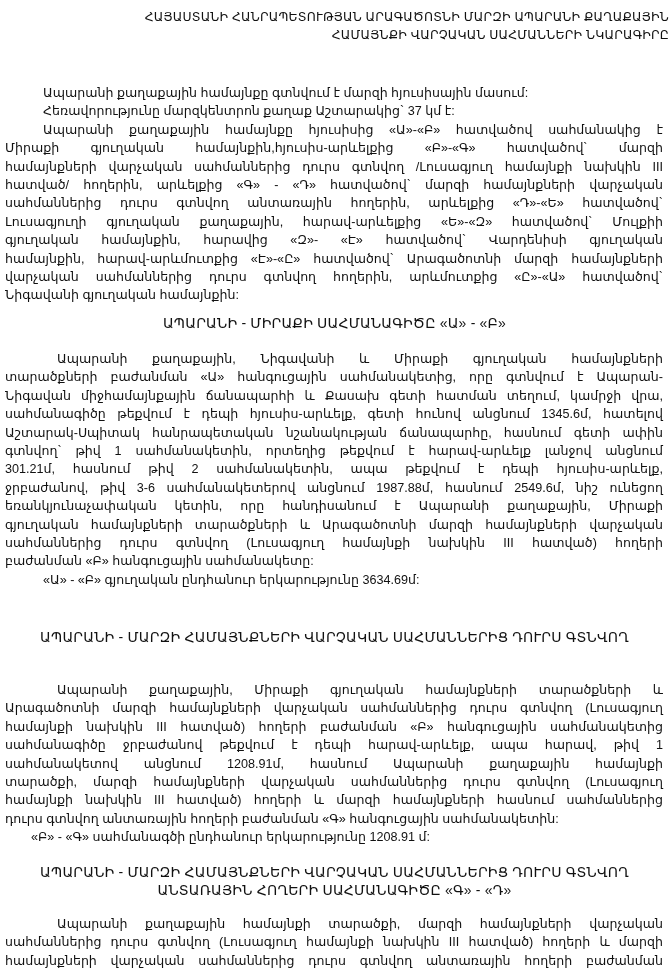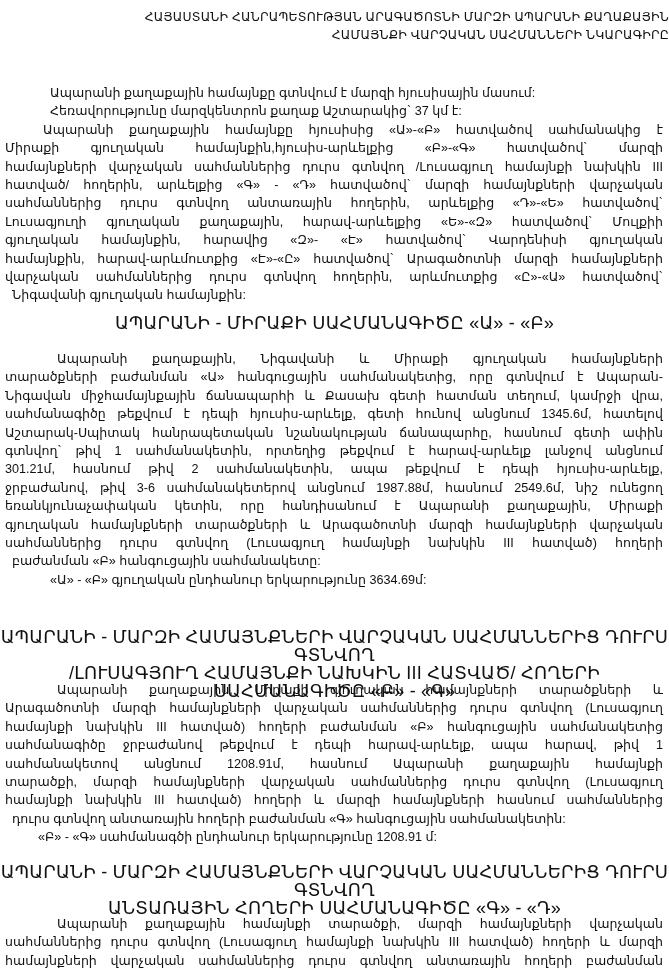--- a/index.html
+++ b/index.html
@@ -14,26 +14,26 @@
   .title {
     position: absolute; left: 0; width: 669px;
     text-align: center; font-size: 12.4px; line-height: 18px;
     letter-spacing: 0.2px;
   }
   .para {
     position: absolute; left: 5px; width: 658px;
     text-align: justify;
   }
   .para .line { display: block; white-space: nowrap; text-align-last: justify; }
-  .para .line.last { text-align-last: left; margin-left: 7px; }
+  .para .line.last { text-align-last: left; }
   .indent { padding-left: 38px; }
   .indent-big { padding-left: 52px; }
   .section-heading {
     position: absolute; left: 0; width: 669px; text-align: center;
-    font-size: 18px; line-height: 18px; letter-spacing: 0.2px;
+    font-size: 14px; line-height: 18px; letter-spacing: 0.2px;
   }
 </style>
 </head>
 <body>
 
 <div class="page">
 
   <div class="title" style="top:8px;text-align:right;">
     <div>ՀԱՅԱՍՏԱՆԻ ՀԱՆՐԱՊԵՏՈՒԹՅԱՆ ԱՐԱԳԱԾՈՏՆԻ ՄԱՐԶԻ ԱՊԱՐԱՆԻ ՔԱՂԱՔԱՅԻՆ</div>
     <div>ՀԱՄԱՅՆՔԻ ՎԱՐՉԱԿԱՆ  ՍԱՀՄԱՆՆԵՐԻ ՆԿԱՐԱԳԻՐԸ</div>
@@ -69,21 +69,20 @@
     <span class="line">ջրբաժանով, թիվ 3-6 սահմանակետերով անցնում 1987.88մ, հասնում 2549.6մ, նիշ ունեցող</span>
     <span class="line">եռանկյունաչափական կետին, որը հանդիսանում է Ապարանի քաղաքային, Միրաքի</span>
     <span class="line">գյուղական համայնքների տարածքների և Արագածոտնի մարզի համայնքների վարչական</span>
     <span class="line">սահմաններից դուրս գտնվող (Լուսագյուղ համայնքի նախկին III հատված) հողերի</span>
     <span class="line last">բաժանման «Բ» հանգուցային սահմանակետը:</span>
     <span class="line last indent">«Ա» - «Բ» գյուղական ընդհանուր երկարությունը 3634.69մ:</span>
   </div>
 
   <div class="section-heading" style="top:628px;">
     <div>ԱՊԱՐԱՆԻ - ՄԱՐԶԻ  ՀԱՄԱՅՆՔՆԵՐԻ ՎԱՐՉԱԿԱՆ ՍԱՀՄԱՆՆԵՐԻՑ ԴՈՒՐՍ ԳՏՆՎՈՂ</div>
-    <div>/ԼՈՒՍԱԳՅՈՒՂ ՀԱՄԱՅՆՔԻ ՆԱԽԿԻՆ III ՀԱՏՎԱԾ/ ՀՈՂԵՐԻ  ՍԱՀՄԱՆԱԳԻԾԸ    «Բ» - «Գ»</div>
   </div>
 
   <div class="para" style="top:681px;">
     <span class="line indent-big">Ապարանի քաղաքային, Միրաքի գյուղական համայնքների տարածքների և</span>
     <span class="line">Արագածոտնի մարզի համայնքների վարչական սահմաններից դուրս գտնվող (Լուսագյուղ</span>
     <span class="line">համայնքի նախկին III հատված) հողերի բաժանման «Բ» հանգուցային սահմանակետից</span>
     <span class="line">սահմանագիծը ջրբաժանով թեքվում է դեպի հարավ-արևելք, ապա հարավ, թիվ 1</span>
     <span class="line">սահմանակետով անցնում 1208.91մ, հասնում  Ապարանի քաղաքային համայնքի</span>
     <span class="line">տարածքի,  մարզի համայնքների վարչական սահմաններից դուրս գտնվող (Լուսագյուղ</span>
     <span class="line">համայնքի նախկին III հատված) հողերի և մարզի համայնքների հասնում սահմաններից</span>

